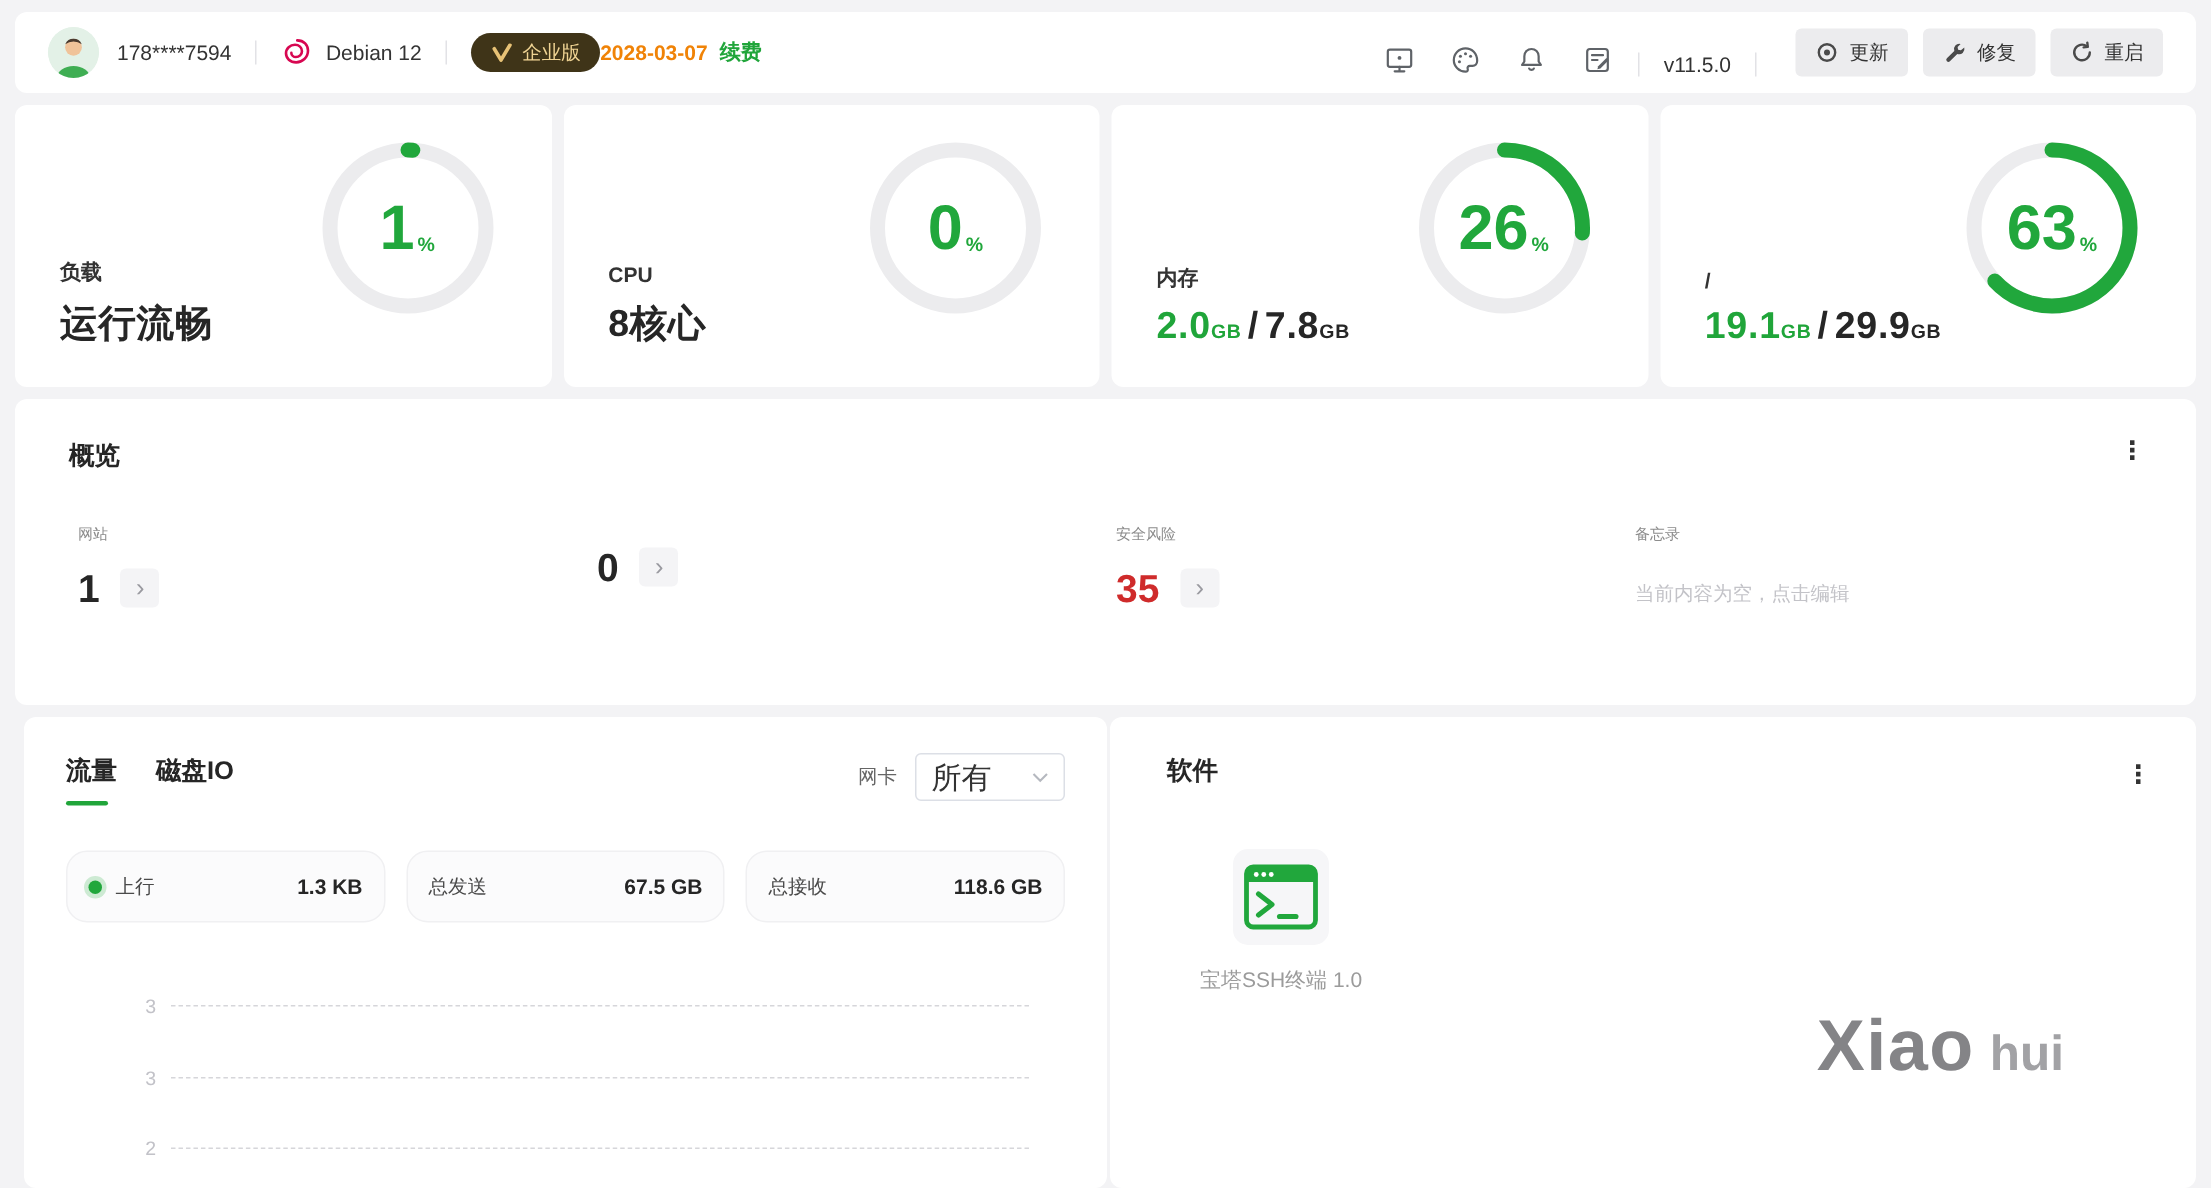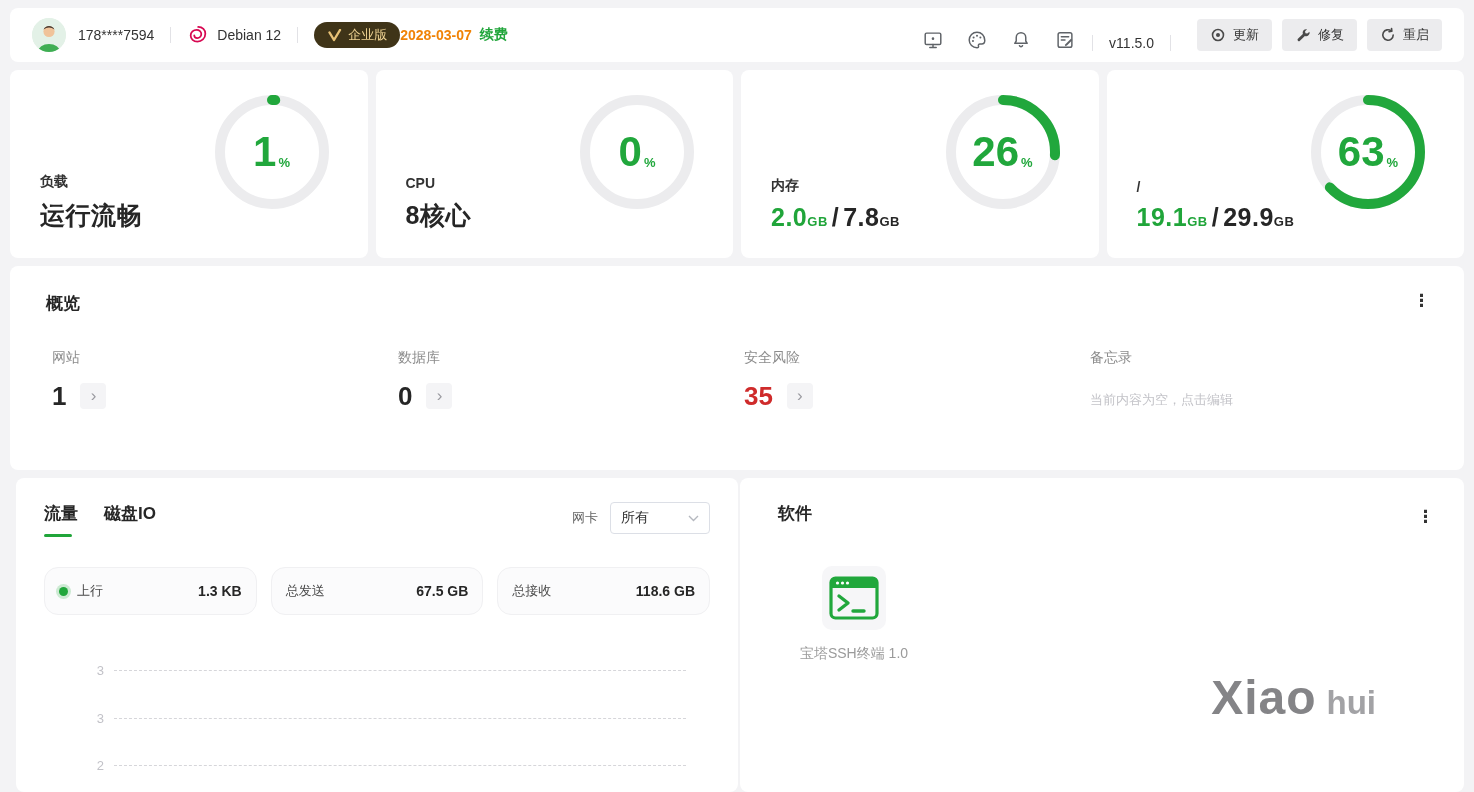--- a/index.html
+++ b/index.html
@@ -44,42 +44,42 @@
   .gauge-arc { fill:none; stroke:#21a73c; stroke-width:10; stroke-linecap:round; }
   .gauge-value { position:absolute; inset:0; display:flex; align-items:center; justify-content:center; }
   .gauge-num { font-size:42px; font-weight:800; color:#21a73c; line-height:1; }
   .gauge-unit { font-size:13px; font-weight:700; color:#21a73c; margin-top:20px; margin-left:2px; }
 
   
   .overview { position:absolute; left:10px; top:266px; width:1454px; height:204px; padding:26px 34px 0 36px; }
   .section-title { font-size:17px; font-weight:800; color:#262626; }
   .kebab { position:absolute; right:34px; top:26px; font-size:17px; font-weight:700; color:#333; cursor:pointer; line-height:1; }
   .ov-grid { margin-top:34px; display:grid; grid-template-columns:repeat(4,1fr); }
-  .ov-label { font-size:14px; color:#8c8c8c; margin-left:6px; }
+  .ov-label { font-size:10px; color:#8c8c8c; margin-left:6px; }
   .ov-valrow { display:flex; align-items:center; margin-top:16px; margin-left:6px; gap:14px; }
   .ov-num { font-size:26px; font-weight:800; color:#262626; line-height:1; }
   .ov-num.red { color:#cf2b2b; }
   .chev-btn { width:26px; height:26px; background:#f4f4f6; border-radius:4px; display:flex;
               align-items:center; justify-content:center; cursor:pointer; }
   .chev-btn span { font-size:17px; color:#9a9aa0; line-height:1; margin-top:-2px; }
   .memo-placeholder { margin-top:24px; margin-left:6px; font-size:13px; color:#c3c3c8; cursor:pointer; }
 
   
   .traffic-card { position:absolute; left:16px; top:478px; width:722px; height:314px; padding:24px 28px; }
   .soft-card { position:absolute; left:740px; top:478px; width:724px; height:314px; padding:24px 38px; }
 
   .tab-row { display:flex; align-items:flex-start; }
   .tab { font-size:17px; font-weight:800; color:#262626; margin-right:26px; cursor:pointer; }
   .tab .tab-underline { display:none; }
   .tab.active .tab-underline { display:block; height:3px; background:#20a53a; border-radius:2px; margin-top:9px; width:28px; }
   .nic-box { margin-left:auto; display:flex; align-items:center; }
   .nic-label { font-size:13px; color:#666; margin-right:12px; }
   .nic-select { width:100px; height:32px; border:1px solid #dcdfe6; border-radius:4px; background:#fff;
                 display:flex; align-items:center; padding:0 10px; cursor:pointer; }
-  .nic-select .sel-text { font-size:14px; color:#333; }
+  .nic-select .sel-text { font-size:20px; color:#333; }
   .nic-select svg { margin-left:auto; }
 
   .chip-row { display:flex; gap:14px; margin-top:30px; }
   .chip { flex:1 1 0; height:48px; background:#fbfbfc; border:1px solid #f0f0f2; border-radius:14px;
           display:flex; align-items:center; padding:0 14px; }
   .dot { width:9px; height:9px; border-radius:50%; margin-right:9px; flex:0 0 auto; }
   .dot-green { background:#21a73c; box-shadow:0 0 0 3px #cdead3; }
   .dot-orange { background:#f7a21b; box-shadow:0 0 0 3px #fbe3bd; }
   .chip-label { font-size:13px; color:#4a4a4a; }
   .chip-value { margin-left:auto; font-size:14px; font-weight:800; color:#262626; }
@@ -256,21 +256,20 @@
       <div>
         <div class="ov-label">网站</div>
         <div class="ov-valrow">
           <span class="ov-num">1</span>
           <span class="chev-btn">
               <span>›</span>
             </span>
         </div>
       </div>
       <div>
-        <div class="ov-label">数据库</div>
         <div class="ov-valrow">
           <span class="ov-num">0</span>
           <span class="chev-btn">
               <span>›</span>
             </span>
         </div>
       </div>
       <div>
         <div class="ov-label">安全风险</div>
         <div class="ov-valrow">

